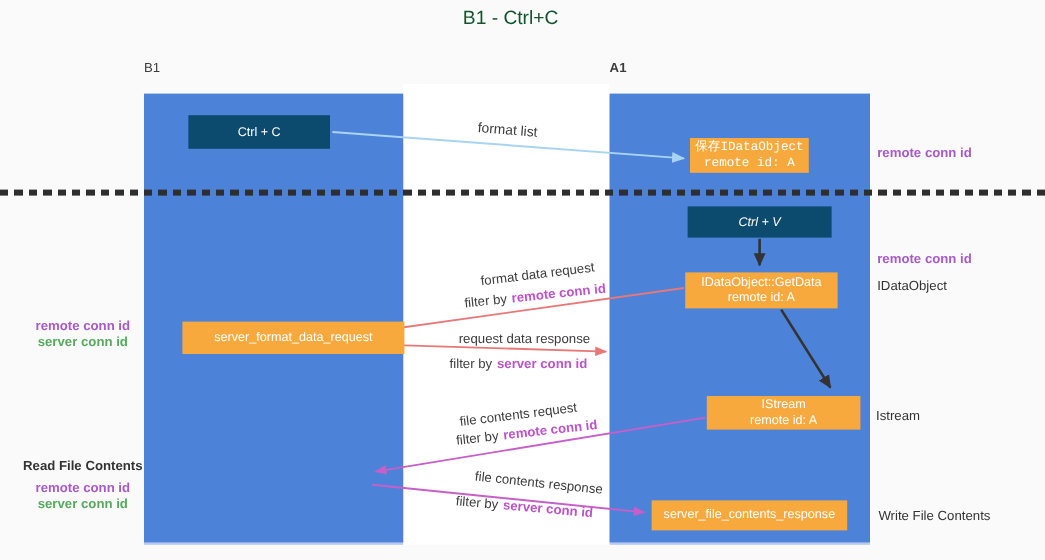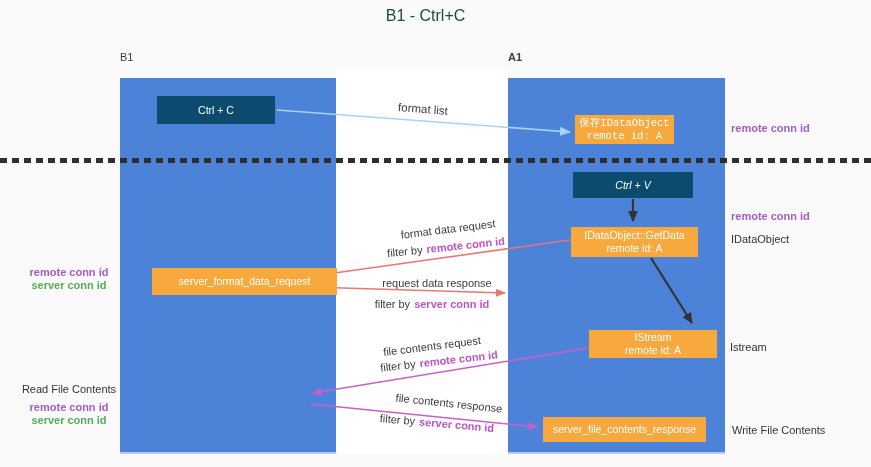--- a/index.html
+++ b/index.html
@@ -146,21 +146,21 @@
   <div class="side-label dark" style="left:731px; top:233px;">IDataObject</div>
   <div class="side-label dark" style="left:730px; top:341px;">Istream</div>
   <div class="side-label dark" style="left:732px; top:424px;">Write File Contents</div>
 
   <div class="left-stack" style="top:266px;">
     <div class="side-label purple" style="position:static;">remote conn id</div>
     <div class="side-label green" style="position:static;">server conn id</div>
   </div>
 
   <div class="left-stack" style="top:383px;">
-    <div class="side-label dark" style="position:static;">Read File Contents</div>
+    <div class="side-label dark" style="position:static;font-weight:bold;">Read File Contents</div>
   </div>
 
   <div class="left-stack" style="top:401px;">
     <div class="side-label purple" style="position:static;">remote conn id</div>
     <div class="side-label green" style="position:static;">server conn id</div>
   </div>
 
 </div>
 
 </body></html>

